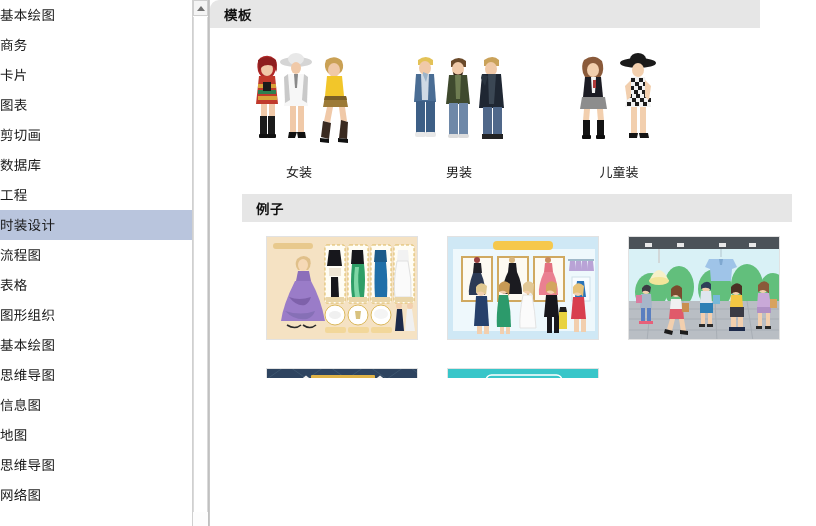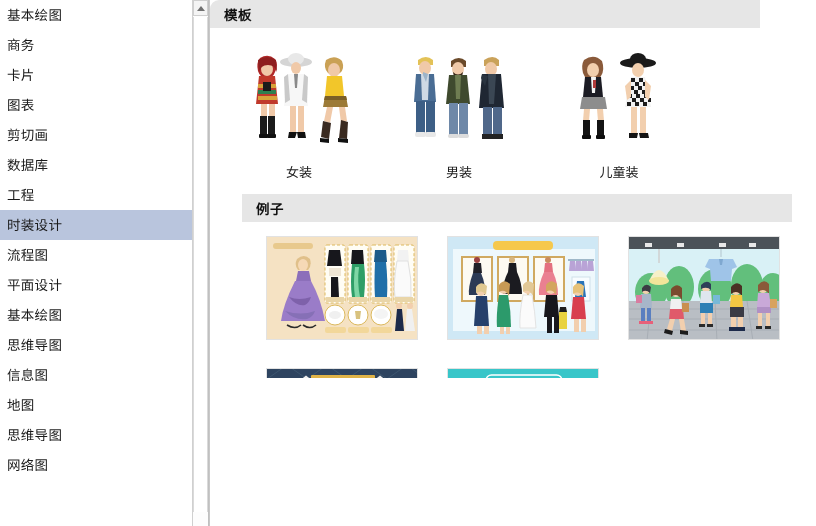--- a/index.html
+++ b/index.html
@@ -31,21 +31,20 @@
     left: 0; top: 0;
     width: 193px;
     height: 526px;
     overflow: hidden;
     background: #fff;
     border-right: 1px solid #d6d6d6;
   }
   .cat-item {
     height: 30px;
     line-height: 30px;
-    padding-left: 7px;
     font-size: 13.5px;
     color: #1a1a1a;
     white-space: nowrap;
     letter-spacing: 0.3px;
   }
   .cat-item.selected {
     background: #b9c5dd;
   }
 
   
@@ -161,21 +160,22 @@
     <div id="category-list">
       <div class="cat-item"><span>基本绘图</span></div>
       <div class="cat-item"><span>商务</span></div>
       <div class="cat-item"><span>卡片</span></div>
       <div class="cat-item"><span>图表</span></div>
       <div class="cat-item"><span>剪切画</span></div>
       <div class="cat-item"><span>数据库</span></div>
       <div class="cat-item"><span>工程</span></div>
       <div class="cat-item selected"><span>时装设计</span></div>
       <div class="cat-item"><span>流程图</span></div>
-      <div class="cat-item"><span>平面设计</span></div>
+      <div class="cat-item"><span>表格</span></div>
+      <div class="cat-item"><span>图形组织</span></div>
       <div class="cat-item"><span>基本绘图</span></div>
       <div class="cat-item"><span>思维导图</span></div>
       <div class="cat-item"><span>信息图</span></div>
       <div class="cat-item"><span>地图</span></div>
       <div class="cat-item"><span>思维导图</span></div>
       <div class="cat-item"><span>网络图</span></div>
     </div>
 
     <div id="sidebar-scrollbar">
       <div id="scroll-up-btn">

